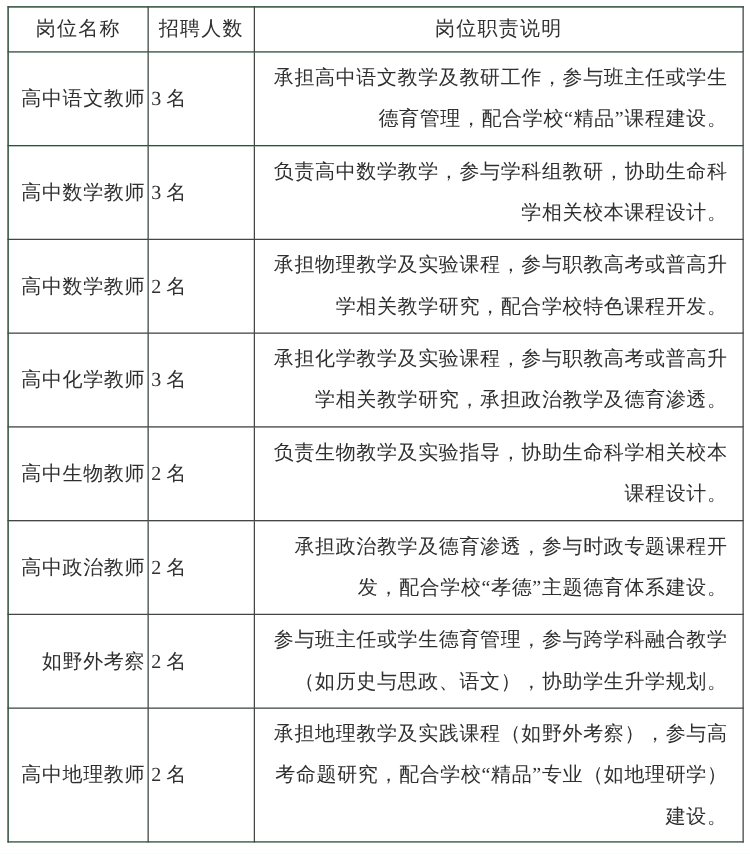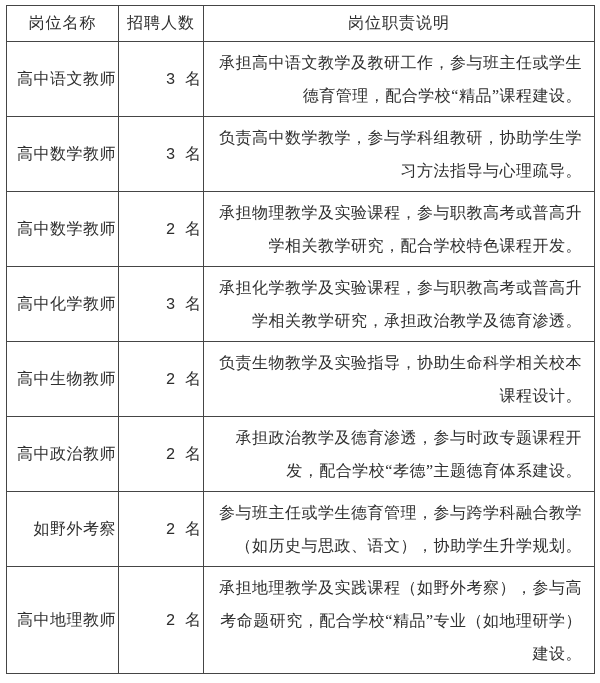--- a/index.html
+++ b/index.html
@@ -41,23 +41,22 @@
     padding: 0;
   }
   tbody tr { height: 75px; }
   tbody tr.tall { height: 107px; }
   td.pos {
     text-align: right;
     letter-spacing: 0.5px;
     padding: 0 2px;
   }
   td.cnt {
-    text-align: right;
+    text-align: left;
     padding: 0 2px;
-    font-family: Liberation Mono, monospace;
   }
   td.desc {
     text-align: right;
     line-height: 33px;
     letter-spacing: 0.5px;
     padding: 3px 12px 3px 11px;
   }
 </style>
 </head>
 <body>
@@ -78,21 +77,21 @@
     </thead>
     <tbody>
       <tr>
         <td class="pos">高中语文教师</td>
         <td class="cnt">3 名</td>
         <td class="desc">承担高中语文教学及教研工作，参与班主任或学生德育管理，配合学校“精品”课程建设。</td>
       </tr>
       <tr>
         <td class="pos">高中数学教师</td>
         <td class="cnt">3 名</td>
-        <td class="desc">负责高中数学教学，参与学科组教研，协助学生学习方法指导与心理疏导。</td>
+        <td class="desc">负责高中数学教学，参与学科组教研，协助生命科学相关校本课程设计。</td>
       </tr>
       <tr>
         <td class="pos">高中数学教师</td>
         <td class="cnt">2 名</td>
         <td class="desc">承担物理教学及实验课程，参与职教高考或普高升学相关教学研究，配合学校特色课程开发。</td>
       </tr>
       <tr>
         <td class="pos">高中化学教师</td>
         <td class="cnt">3 名</td>
         <td class="desc">承担化学教学及实验课程，参与职教高考或普高升学相关教学研究，承担政治教学及德育渗透。</td>

